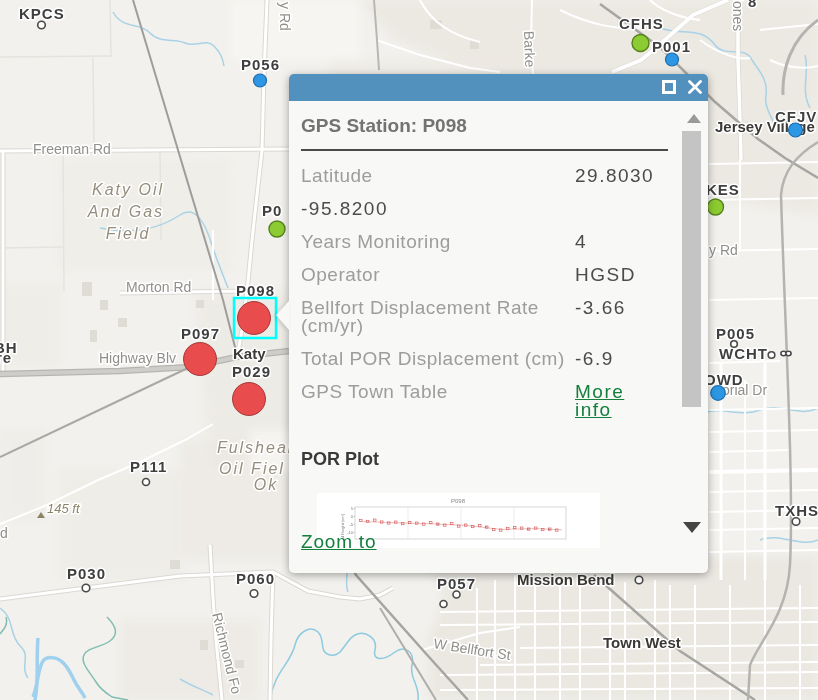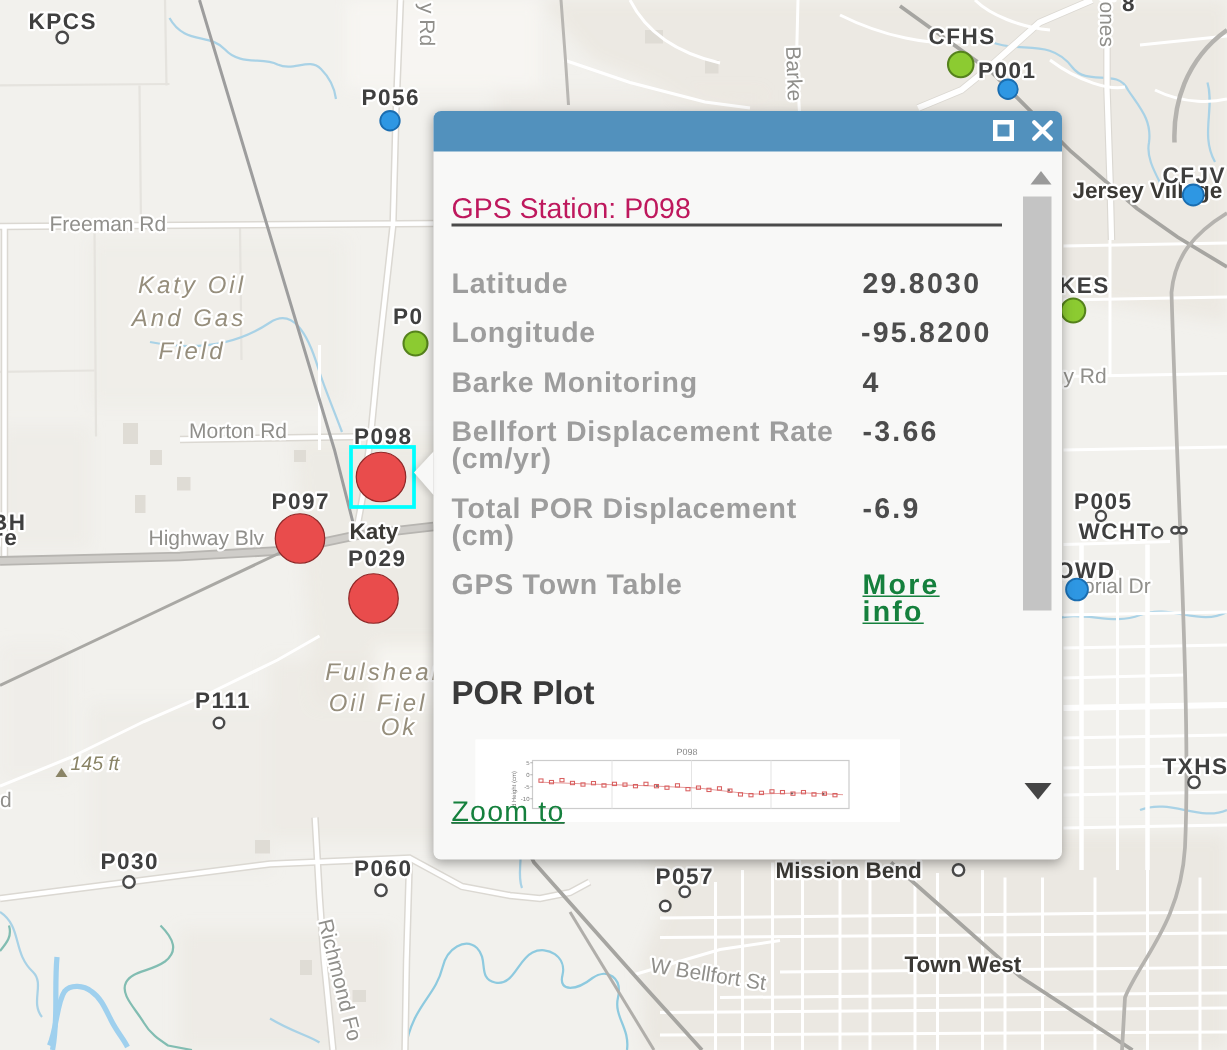--- a/index.html
+++ b/index.html
@@ -3,28 +3,28 @@
 <meta charset="utf-8">
 <style>
 html,body{margin:0;padding:0;}
 body{font-family:"Liberation Sans",sans-serif;}
 #stage{position:relative;width:818px;height:700px;overflow:hidden;background:#f2f1ed;}
 #map{position:absolute;left:0;top:0;}
 .popup{position:absolute;left:289px;top:74px;width:419px;height:499px;background:#f8f8f7;border-radius:5px;box-shadow:0 2px 8px rgba(0,0,0,0.35);}
 .phead{position:absolute;left:0;top:0;right:0;height:27px;background:#5291bd;border-radius:5px 5px 0 0;}
 .pmax{position:absolute;left:373px;top:6px;width:8px;height:8px;border:3px solid #fff;}
 .pbody{position:absolute;left:0;top:27px;right:0;bottom:0;overflow:hidden;}
-.ptitle{position:absolute;left:12px;top:14px;font-size:19px;font-weight:normal;color:#be185d;margin-top:14px;}
+.ptitle{position:absolute;left:12px;top:14px;font-size:19px;font-weight:bold;color:#737373;}
 .prule{position:absolute;left:12px;top:48px;width:367px;height:2px;background:#4a4a4a;}
-.ptable{position:absolute;left:12px;top:72px;width:360px;font-size:19px;line-height:18px;font-weight:bold;}
+.ptable{position:absolute;left:12px;top:58px;width:360px;font-size:19px;line-height:18px;}
 .prow{display:flex;padding:7.5px 0;}
 .plab{width:274px;color:#9d9d9d;letter-spacing:0.5px;}
 .pval{flex:1;color:#4c4c4c;letter-spacing:1.5px;}
 .pval a,.plink{color:#15803d;text-decoration:underline;}
-.pplot{position:absolute;left:12px;top:348px;font-size:22px;font-weight:bold;color:#3a3a3a;}
+.pplot{position:absolute;left:12px;top:348px;font-size:18px;font-weight:bold;color:#3a3a3a;}
 .pchart{position:absolute;left:28px;top:392px;width:283px;height:55px;background:#fff;}
 .pzoom{position:absolute;left:12px;top:430px;font-size:19px;letter-spacing:0.8px;text-decoration:underline;}
 .sthumb{position:absolute;left:393px;top:30px;width:19px;height:276px;background:#c4c4c4;}
 .sup{position:absolute;left:398px;top:13px;width:0;height:0;border-left:7px solid transparent;border-right:7px solid transparent;border-bottom:9px solid #9a9a9a;}
 .sdown{position:absolute;left:394px;top:421px;width:0;height:0;border-left:9px solid transparent;border-right:9px solid transparent;border-top:11px solid #454545;}
 .ptr{position:absolute;left:-13px;top:227px;width:0;height:0;border-top:14px solid transparent;border-bottom:15px solid transparent;border-right:13px solid #f8f8f7;filter:drop-shadow(-2px 1px 2px rgba(0,0,0,0.15));}
 </style>
 </head>
 <body>
 <div id="stage">
@@ -279,26 +279,29 @@
       </svg>
 <div class="pbody">
 <div class="ptitle">GPS Station: P098</div>
 <div class="prule"></div>
 <div class="ptable">
 <div class="prow">
             <div class="plab">Latitude</div>
             <div class="pval">29.8030</div>
           </div>
 <div class="prow">
-            <div class="plab">Longitude</div>
             <div class="pval">-95.8200</div>
           </div>
 <div class="prow">
-            <div class="plab">Barke Monitoring</div>
+            <div class="plab">Years Monitoring</div>
             <div class="pval">4</div>
+          </div>
+<div class="prow">
+            <div class="plab">Operator</div>
+            <div class="pval">HGSD</div>
           </div>
 <div class="prow">
             <div class="plab">Bellfort Displacement Rate (cm/yr)</div>
             <div class="pval">-3.66</div>
           </div>
 <div class="prow">
             <div class="plab">Total POR Displacement (cm)</div>
             <div class="pval">-6.9</div>
           </div>
 <div class="prow">

